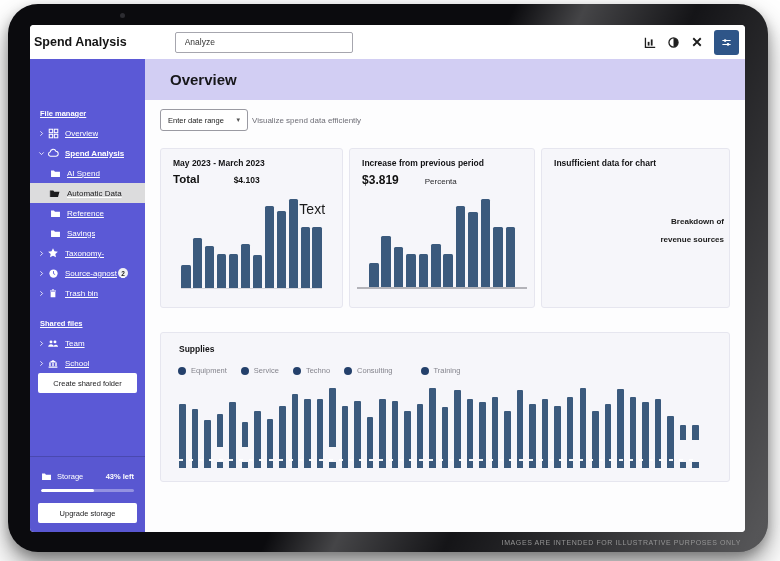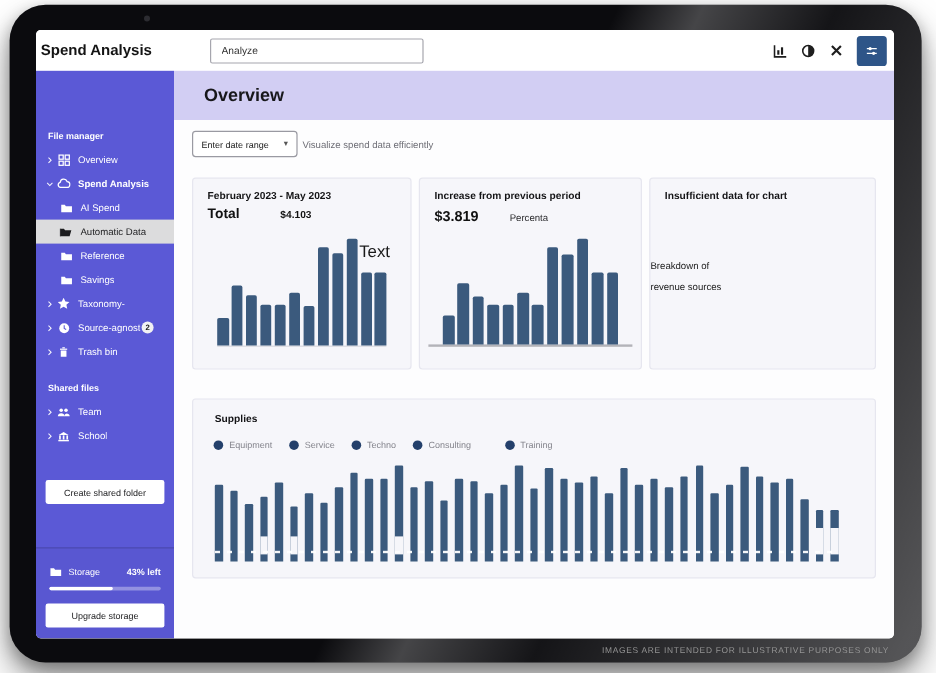--- a/index.html
+++ b/index.html
@@ -22,35 +22,35 @@
   #app-title { font-size:12.5px; font-weight:bold; color:#141414; }
   #search-input { margin-left:48px; width:178px; height:21px; border:1px solid #a6a6ae; border-radius:2px; font-size:8.5px; color:#333; padding:0 9px; outline:none; background:#fff; font-family:inherit; }
   #topbar-icons { margin-left:auto; display:flex; align-items:center; gap:10px; }
   .tb-icon { width:14px; height:14px; color:#1e1e1e; display:flex; align-items:center; justify-content:center; cursor:pointer; }
   #settings-button { width:25px; height:25px; background:#2e5588; border-radius:3px; display:flex; align-items:center; justify-content:center; color:#fff; cursor:pointer; }
 
   
   #body-row { display:flex; height:473px; }
 
   
-  #sidebar { position:relative; width:115px; background:#5b59d6; color:#ffffff; flex:none; }
+  #sidebar { position:relative; width:115px; background:#5b59d6; color:#ffffff; flex:none;text-decoration:underline; }
   .side-section-label { padding:0 10px; font-size:7.5px; font-weight:bold; color:#fff; }
   #side-label-1 { padding-top:50px; }
   #side-label-2 { padding-top:16px; }
   .side-list { list-style:none; margin-top:5px; }
   .side-item { display:flex; align-items:center; height:20px; padding:0 4px 0 6px; font-size:8px; cursor:pointer; }
   .side-item .chev { width:11px; display:flex; align-items:center; justify-content:center; flex:none; opacity:.95; }
   .side-item.child .chev { width:13px; }
   .side-item .s-icon { width:12px; height:12px; margin-right:6px; flex:none; display:flex; align-items:center; justify-content:center; }
   .side-item .s-label { white-space:nowrap; overflow:hidden; }
   .side-item.emph .s-label { font-weight:bold; }
   .side-item.selected { background:#dcdcdd; color:#1c1c1e; }
   .badge { margin-left:1px; width:10px; height:10px; border-radius:50%; background:#f1f1f3; color:#1c1c1e; font-size:6.5px; font-weight:bold; display:flex; align-items:center; justify-content:center; flex:none; }
   .side-btn { display:block; width:99px; height:20px; margin:0 auto; background:#ffffff; color:#1c1c1e; border:none; border-radius:2px; font-size:7.5px; font-family:inherit; cursor:pointer; }
-  #create-folder-button { margin-top:27px; }
+  #create-folder-button { }
   #sidebar-bottom { position:absolute; left:0; right:0; bottom:0; padding:14px 8px 9px; border-top:1px solid rgba(0,0,0,.16); background:rgba(0,0,0,.02); }
   #storage-row { display:flex; align-items:center; padding:0 3px; font-size:7.5px; }
   #storage-row .s-icon { width:11px; height:11px; margin-right:5px; display:flex; }
   #storage-left { margin-left:auto; font-weight:bold; font-size:7.5px; }
   #storage-bar { margin:7px 3px 11px; height:3px; border-radius:2px; background:rgba(255,255,255,.35); overflow:hidden; }
   #storage-fill { height:100%; background:#ffffff; border-radius:2px; }
 
   
   #main { position:relative; width:600px; background:#fdfdfe; }
   #page-header { height:41px; background:#d2cef3; display:flex; align-items:center; padding-left:25px; }
@@ -67,21 +67,21 @@
   .stat-row { display:flex; align-items:baseline; padding:5px 0 0 12px; }
   #total-label { font-size:11.5px; font-weight:bold; color:#111; }
   #total-value { font-size:8.5px; font-weight:bold; margin-left:34px; color:#111; }
   #increase-value { font-size:12px; font-weight:bold; color:#111; }
   #increase-unit { font-size:8px; margin-left:26px; color:#2b2b2e; }
   .mini-chart { position:absolute; left:20px; right:20px; bottom:18px; height:90px; display:flex; align-items:flex-end; justify-content:space-between; }
   #card-1 .mini-chart { border-bottom:1px solid #d8d8de; }
   #card-2 .mini-chart { left:7px; right:7px; border-bottom:2px solid #b3b3b9; padding:0 12px; }
   .mini-chart .bar { width:9.5px; background:#3b5a7d; border-radius:1.5px 1.5px 0 0; position:relative; }
   .chart-annotation { position:absolute; right:17px; top:52px; font-size:14px; color:#1a1a1a; }
-  #empty-card-message { position:absolute; left:0; right:5px; top:64px; text-align:left; font-size:8px; font-weight:normal; color:#1a1a1a; line-height:18px; }
+  #empty-card-message { position:absolute; left:0; right:5px; top:64px; text-align:right; font-size:8px; font-weight:bold; color:#1a1a1a; line-height:18px; }
 
   #supplies-card { margin:24px 15px 0; height:150px; background:#f6f6fa; border:1px solid #e6e6ef; border-radius:3px; position:relative; }
   #supplies-title { font-size:8.5px; font-weight:bold; color:#141416; padding:11px 0 0 18px; }
   #supplies-legend { display:flex; align-items:center; margin:12px 0 0 17px; }
   .legend-item { display:flex; align-items:center; margin-right:14px; }
   .legend-item:last-child { margin-left:14px; }
   .legend-dot { width:8px; height:8px; border-radius:50%; background:#24406b; margin-right:5px; }
   .legend-label { font-size:7.5px; color:#85858d; }
   #big-chart-wrap { position:absolute; left:18px; right:30px; bottom:13px; height:82px; }
   #big-chart { position:absolute; inset:0; display:flex; align-items:flex-end; justify-content:space-between; }
@@ -316,21 +316,21 @@
           <div id="controls-row">
             <div id="date-range">
               <span>Enter date range</span>
               <span class="dd-arrow">▾</span>
             </div>
             <div id="controls-subtitle">Visualize spend data efficiently</div>
           </div>
 
           <div id="cards-row">
             <div class="card" id="card-1">
-              <div class="card-title">February 2023 - May 2023</div>
+              <div class="card-title">May 2023 - March 2023</div>
               <div class="stat-row">
                 <span id="total-label">Total</span>
                 <span id="total-value">$4.103</span>
               </div>
               <div class="mini-chart">
                   <div class="bar" style="height: 26%;"></div>
                   <div class="bar" style="height: 56%;"></div>
                   <div class="bar" style="height: 47%;"></div>
                   <div class="bar" style="height: 38%;"></div>
                   <div class="bar" style="height: 38%;"></div>

